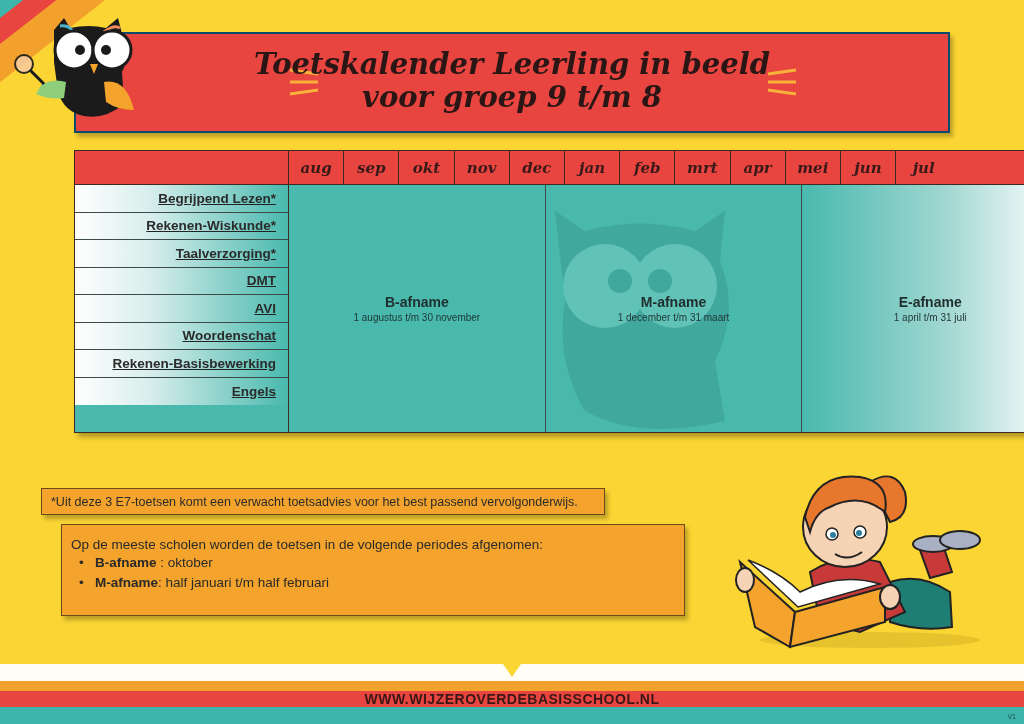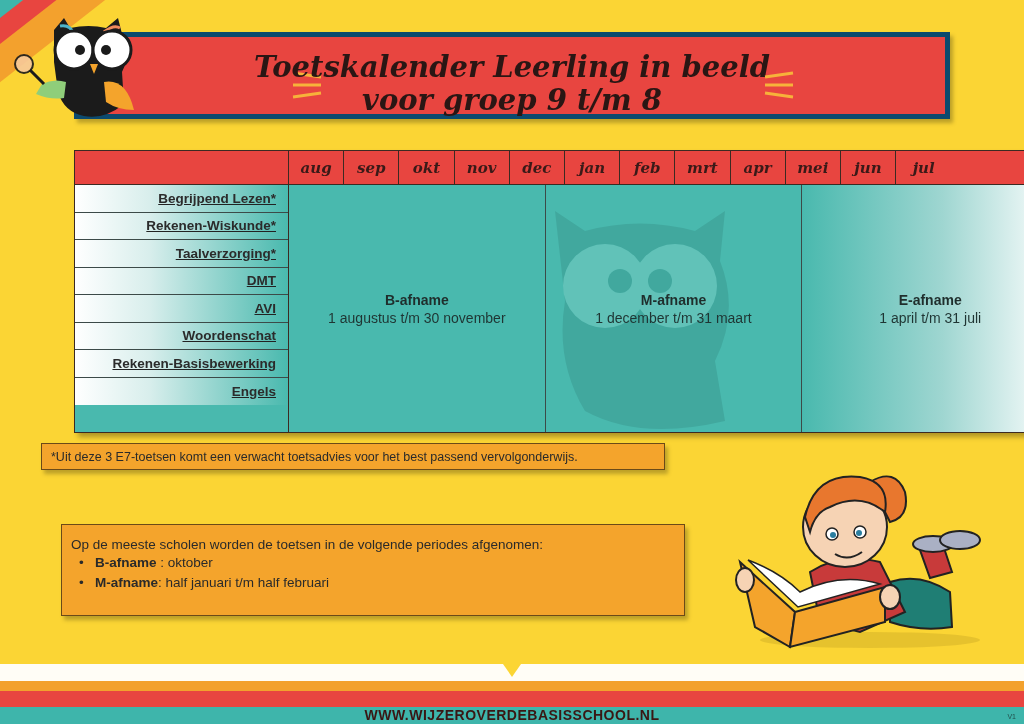--- a/index.html
+++ b/index.html
@@ -15,22 +15,22 @@
   .corner-stripes .st { position: absolute; width: 420px; height: 26px; transform-origin: 0 0; transform: rotate(-38deg); }
   .st.teal { background: #3eb5ab; left: -110px; top: 80px; }
   .st.red { background: #e84540; left: -110px; top: 104px; height: 28px; }
   .st.orange { background: #f3a12d; left: -110px; top: 130px; height: 30px; }
 
   
   .owl { position: absolute; left: 14px; top: 12px; width: 140px; height: 110px; z-index: 3; }
 
   
   .title-banner {
-    position: absolute; left: 74px; top: 32px; width: 876px; height: 87px;
-    background: #e84540; border: 5px solid #0c4a6e;
+    position: absolute; left: 74px; top: 32px; width: 876px; height: 101px;
+    background: #e84540; border: 2px solid #0c4a6e;
     box-shadow: 3px 4px 4px rgba(0,0,0,0.25);
     z-index: 2;
   }
   .title-text {
     position: absolute; left: 0; right: 0; top: 14px; text-align: center;
     font-family: "DejaVu Serif", serif; font-style: italic; font-weight: bold;
     font-size: 29px; line-height: 33px; color: #2a1614;
   }
   .rays { position: absolute; top: 30px; width: 34px; height: 36px; }
   .rays.left { left: 212px; }
@@ -60,27 +60,27 @@
   }
   .subject:last-child { border-bottom: none; }
   .periods { position: absolute; left: 214px; top: 34px; right: 0; bottom: 0; display: flex; }
   .period {
     position: relative; flex: 1; border-right: 1.5px solid #3c4a48;
     display: flex; flex-direction: column; align-items: center; justify-content: center;
     font-size: 14px; color: #1e3a38;
   }
   .period:last-child { border-right: none; background: linear-gradient(90deg, #49b9ae 0%, #9fd6d1 55%, #ffffff 100%); }
   .period .pname { font-weight: bold; font-size: 14px; color: #1f2e2c; }
-  .period .prange { font-size: 14px; color: #1f3533; margin-top: 2px; }
+  .period .prange { font-size: 10px; color: #1f3533; margin-top: 2px; }
   .watermark { position: absolute; left: 450px; top: 40px; width: 230px; height: 240px; opacity: 0.13; z-index: 0; }
   .period > * { z-index: 1; }
 
   
   .note1 {
-    position: absolute; left: 41px; top: 443px; width: 624px; height: 27px;
+    position: absolute; left: 41px; top: 488px; width: 564px; height: 27px;
     background: #f4a42c; border: 1px solid #6b4a18; box-shadow: 3px 4px 4px rgba(0,0,0,0.25);
     font-size: 12.5px; color: #2a2a2a; padding: 6px 0 0 9px;
   }
   .note2 {
     position: absolute; left: 41px; top: 524px; width: 624px; height: 92px;
     background: #f4a42c; border: 1px solid #6b4a18; box-shadow: 3px 4px 4px rgba(0,0,0,0.25);
     font-size: 13.5px; color: #2a2a2a; padding: 12px 0 0 9px; margin-left: 20px;
   }
   .note2 ul { list-style: none; margin-top: 1px; }
   .note2 li { height: 20px; line-height: 20px; padding-left: 8px; }
@@ -92,21 +92,21 @@
 
   
   .f-white { position: absolute; left: 0; top: 664px; width: 1024px; height: 17px; background: #fffdf6; }
   .f-orange { position: absolute; left: 0; top: 681px; width: 1024px; height: 10px; background: #f3a12d; }
   .f-red { position: absolute; left: 0; top: 691px; width: 1024px; height: 16px; background: #e84540; }
   .f-teal { position: absolute; left: 0; top: 707px; width: 1024px; height: 17px; background: #3eb5ab; }
   .f-notch { position: absolute; left: 503px; top: 664px; width: 0; height: 0;
     border-left: 9px solid transparent; border-right: 9px solid transparent; border-top: 13px solid #fbd534; }
   .footer-url {
     position: absolute; left: 0; right: 0; top: 691px; height: 16px; text-align: center;
-    font-weight: bold; font-size: 14px; line-height: 16px; color: #3a1714; letter-spacing: 0.5px; margin-top: 16px;
+    font-weight: bold; font-size: 14px; line-height: 16px; color: #3a1714; letter-spacing: 0.5px;
   }
   .version { position: absolute; right: 8px; top: 713px; font-size: 7px; color: #22504c; }
 </style>
 </head>
 <body>
 
 <div class="corner-stripes">
   <div class="st teal"></div>
   <div class="st red"></div>
   <div class="st orange"></div>

